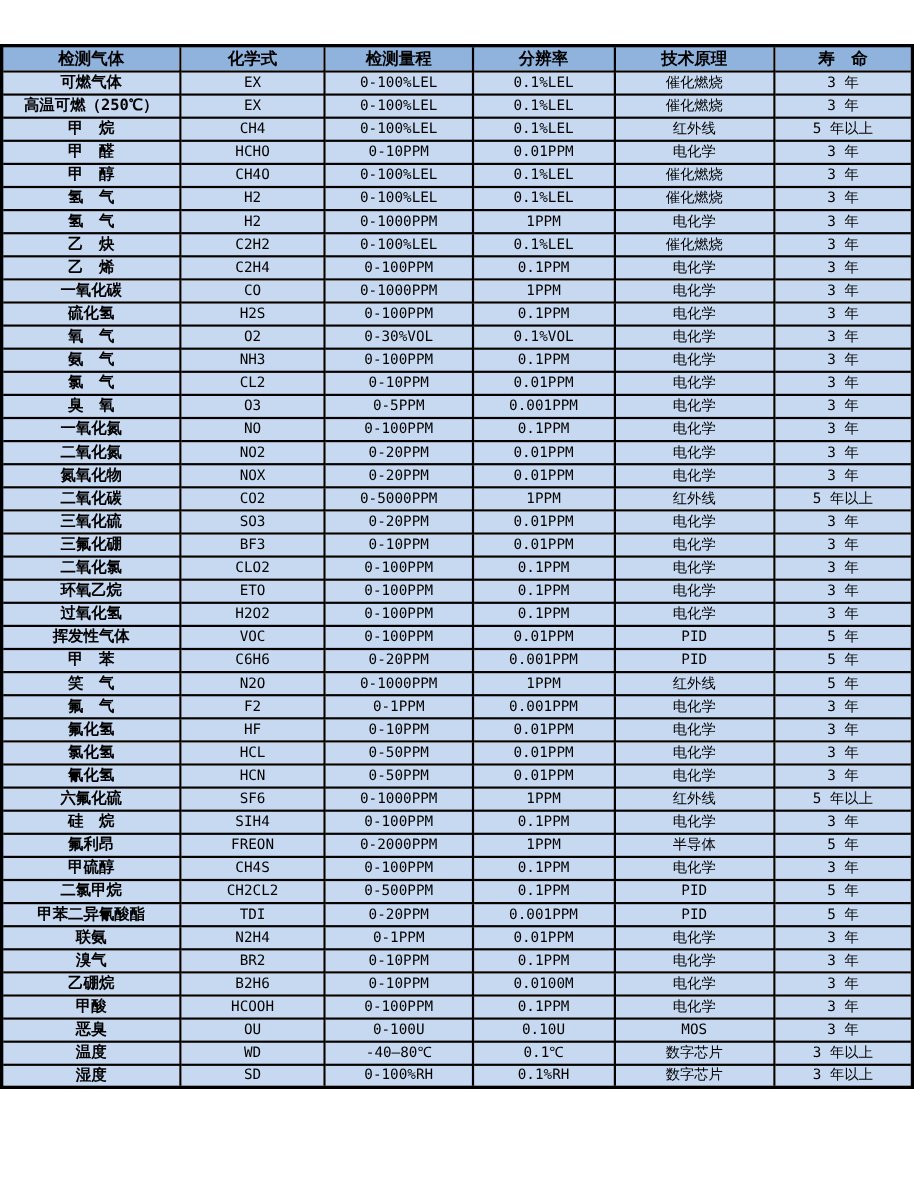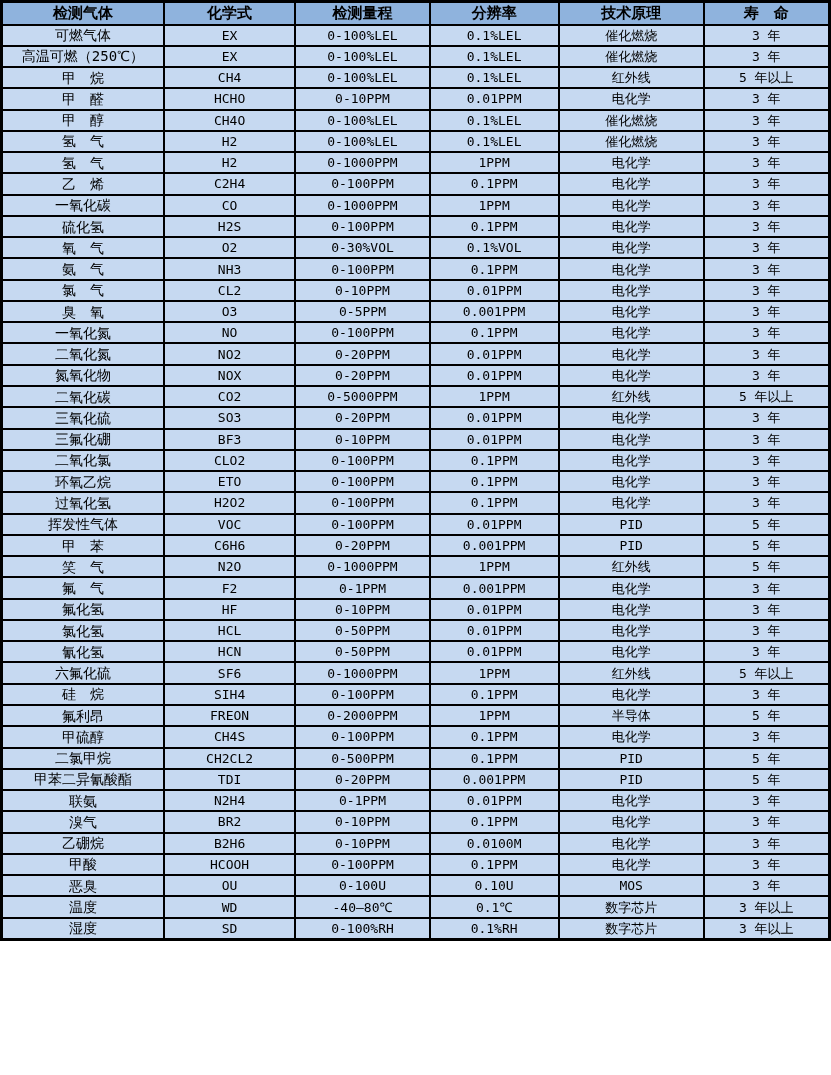--- a/index.html
+++ b/index.html
@@ -15,20 +15,21 @@
     background: #ffffff;
   }
   table.spec-table {
     width: 831px;
     height: 941px;
     border-collapse: collapse;
     table-layout: fixed;
     border: 3px solid var(--border);
     font-family: "DejaVu Sans Mono", "Liberation Sans", sans-serif;
     color: var(--text);
+    margin-top: 40px;
   }
   table.spec-table col.c0 { width: 19.6%; }
   table.spec-table col.c1 { width: 15.9%; }
   table.spec-table col.c2 { width: 16.2%; }
   table.spec-table col.c3 { width: 15.6%; }
   table.spec-table col.c4 { width: 17.5%; }
   table.spec-table col.c5 { width: 15.2%; }
   table.spec-table th {
     background: var(--header-bg);
     border: 2px solid var(--border);
@@ -46,20 +47,21 @@
     font-size: 13px;
     height: 21px;
     padding: 0 2px;
     text-align: center;
     white-space: nowrap;
     overflow: hidden;
     line-height: 1;
   }
   table.spec-table td:first-child {
     font-size: 14px;
+    font-weight: bold;
   }
 </style>
 </head>
 <body>
 
 <table class="spec-table">
   <colgroup>
     <col class="c0">
       <col class="c1">
       <col class="c2">
@@ -128,20 +130,28 @@
       </tr>
       <tr>
         <td>氢　气</td>
         <td>H2</td>
         <td>0-1000PPM</td>
         <td>1PPM</td>
         <td>电化学</td>
         <td>3 年</td>
       </tr>
       <tr>
+        <td>乙　炔</td>
+        <td>C2H2</td>
+        <td>0-100%LEL</td>
+        <td>0.1%LEL</td>
+        <td>催化燃烧</td>
+        <td>3 年</td>
+      </tr>
+      <tr>
         <td>乙　烯</td>
         <td>C2H4</td>
         <td>0-100PPM</td>
         <td>0.1PPM</td>
         <td>电化学</td>
         <td>3 年</td>
       </tr>
       <tr>
         <td>一氧化碳</td>
         <td>CO</td>

